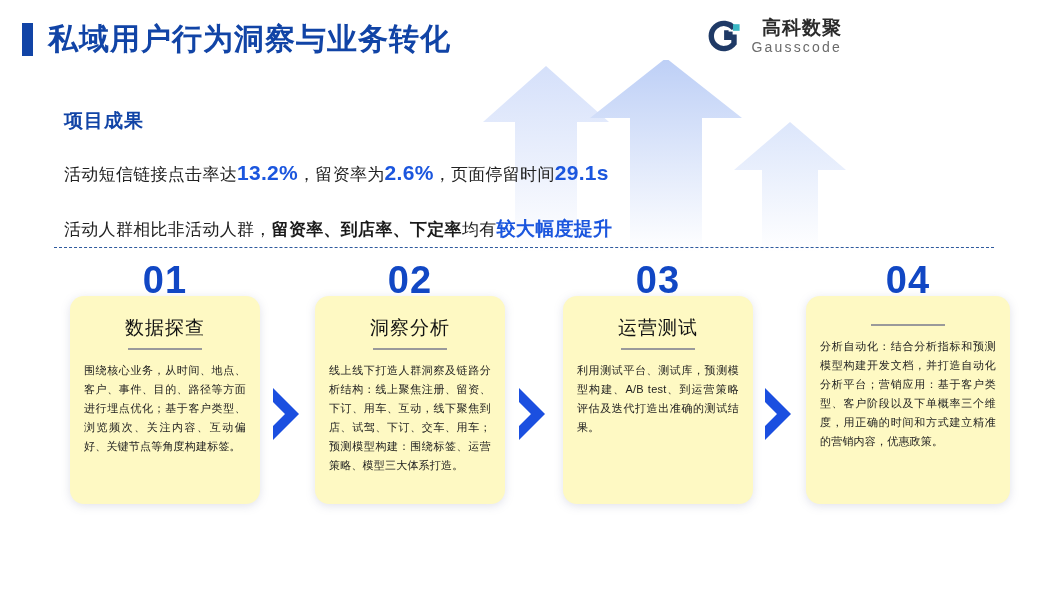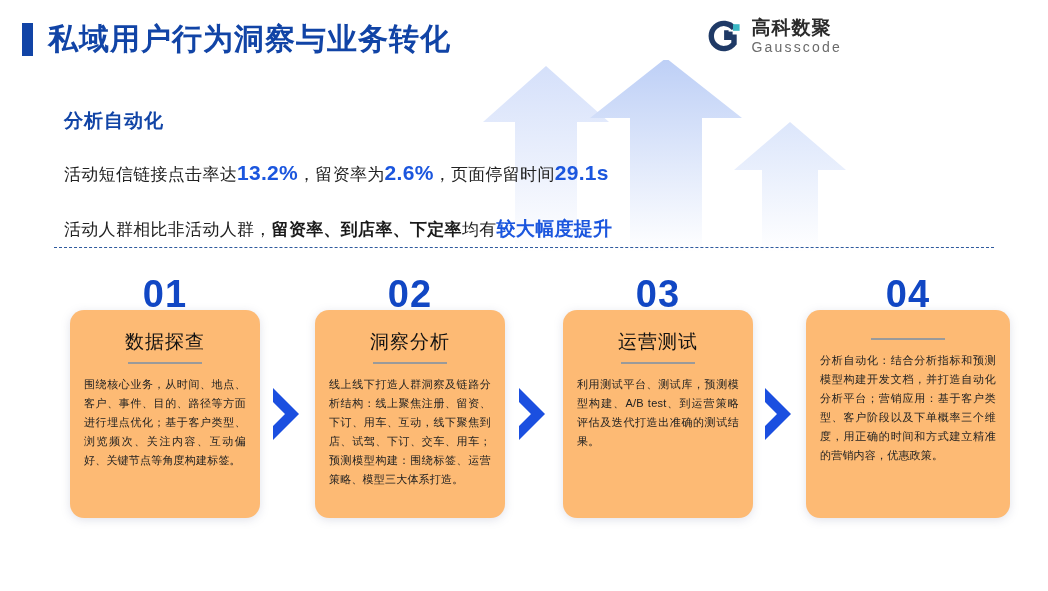--- a/index.html
+++ b/index.html
@@ -66,20 +66,21 @@
     width: 38px;
     height: 38px;
     position: relative;
     flex: none;
   }
   .logo-text {
     display: flex;
     flex-direction: column;
     justify-content: center;
     line-height: 1;
+    align-items: flex-end;
   }
   .logo-cn {
     font-size: 19px;
     font-weight: bold;
     color: #2b2b2b;
     letter-spacing: 1px;
   }
   .logo-en {
     font-size: 14px;
     color: #6b6b6b;
@@ -148,24 +149,24 @@
   .steps {
     position: absolute;
     left: 0;
     top: 272px;
     width: 1048px;
     height: 260px;
   }
 
   .step {
     position: absolute;
-    top: 38px;
+    top: 24px;
     width: 190px;
     height: 208px;
-    background: #fdba74;
+    background: #fef9c3;
     border-radius: 14px;
     box-shadow: 0 2px 10px rgba(120,125,160,0.22);
     padding: 20px 14px 12px 14px;
   }
 
   .step-num {
     position: absolute;
     top: -36px;
     left: 0;
     width: 190px;
@@ -265,21 +266,21 @@
 
       <path d="M45 192 L45 62 L13 62 L76 6 L139 62 L107 62 L107 192 Z" fill="url(#gA)"></path>
 
       <path d="M160 192 L160 58 L120 58 L196 -2 L272 58 L232 58 L232 192 Z" fill="url(#gB)"></path>
 
       <path d="M292 192 L292 110 L264 110 L320 62 L376 110 L348 110 L348 192 Z" fill="url(#gC)"></path>
     </svg>
   </div>
 
   <div class="results">
-    <div class="results-heading">分析自动化</div>
+    <div class="results-heading">项目成果</div>
 
     <div class="results-line">
       <span>活动短信链接点击率达</span><span class="stat">13.2%</span><span>，留资率为</span><span class="stat">2.6%</span><span>，页面停留时间</span><span class="stat">29.1s</span>
     </div>
 
     <div class="results-line">
       <span>活动人群相比非活动人群，</span><span class="bold-dark">留资率、到店率、下定率</span><span>均有</span><span class="bold-blue">较大幅度提升</span>
     </div>
   </div>
 

